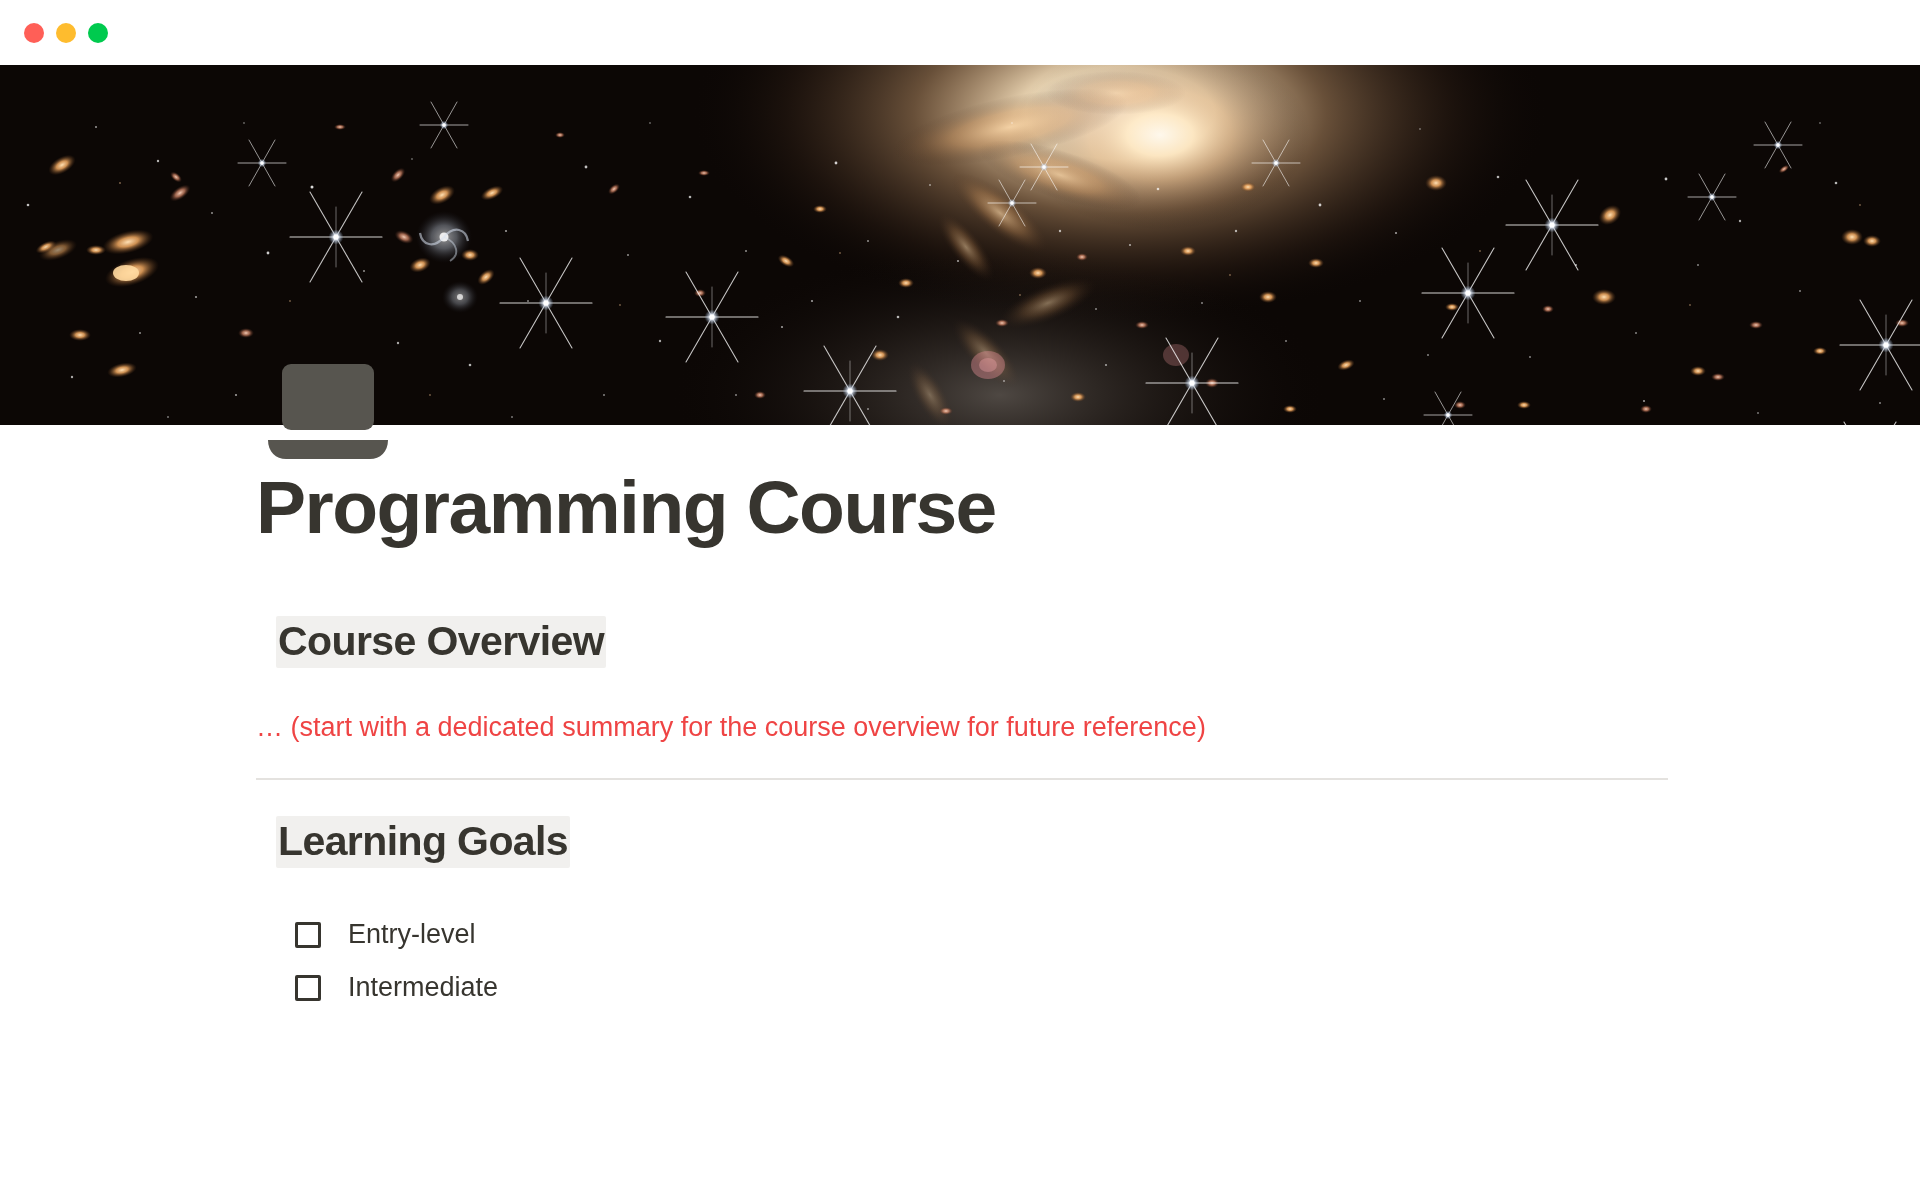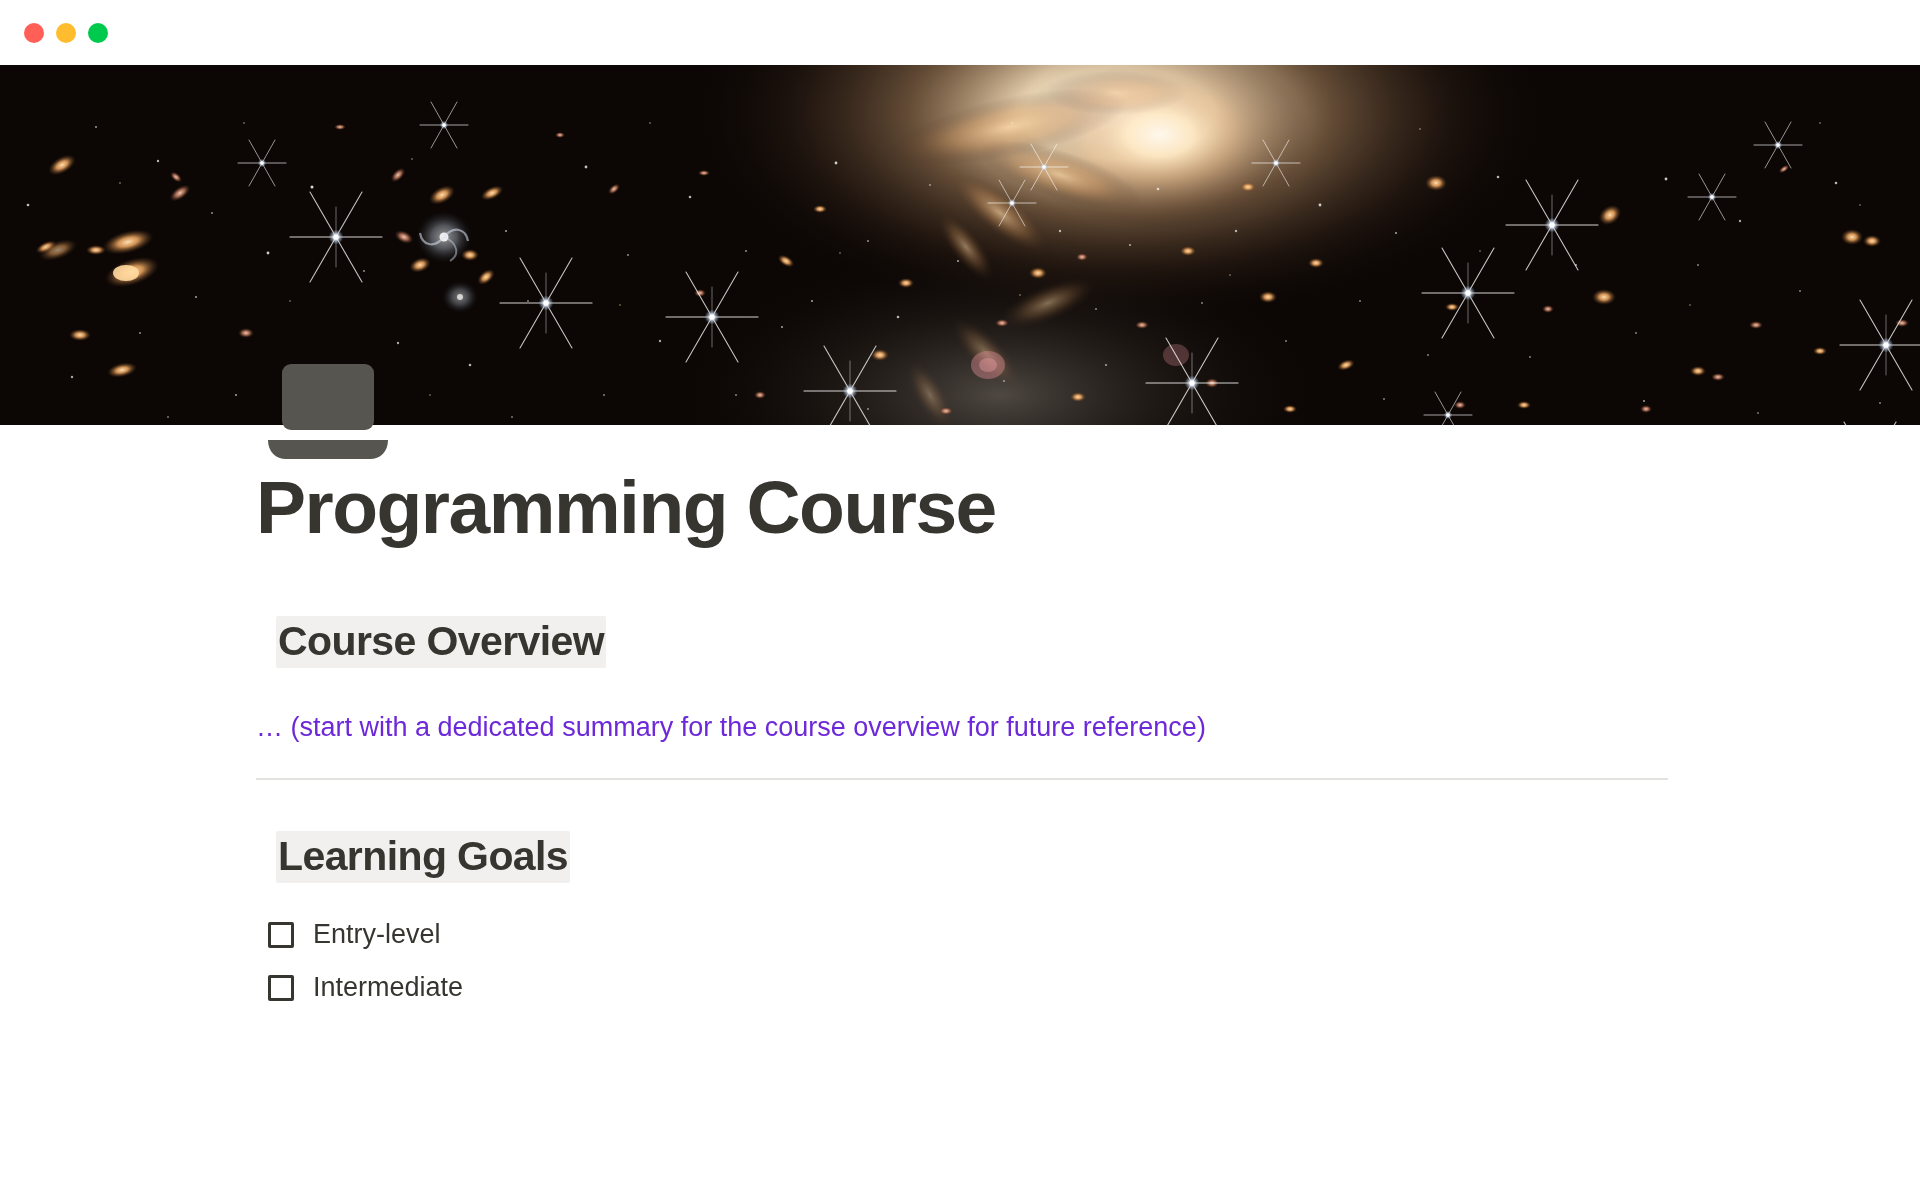--- a/index.html
+++ b/index.html
@@ -112,30 +112,30 @@
     color: #37352f;
     white-space: nowrap;
   }
   .section-heading .hl {
     background: #f1f0ee;
     padding: 2px 2px 4px 2px;
     border-radius: 2px;
     margin-left: 20px;
   }
   .heading-overview { top: 192px; }
-  .heading-goals    { top: 407px; text-align: right; }
+  .heading-goals    { top: 392px; text-align: right; }
 
   .body-text {
     position: absolute;
     left: 0;
     top: 283px;
     margin: 0;
     font-size: 27px;
     line-height: 1.45;
-    color: #6d28d9;
+    color: #ef4444;
     white-space: nowrap;
   }
 
   .divider {
     position: absolute;
     left: 0;
     top: 353px;
     width: 1412px;
     height: 2px;
     background: #e4e2df;
@@ -148,21 +148,22 @@
     top: 483px;
     width: 700px;
     margin: 0;
     padding: 0;
     list-style: none;
   }
   .check-item {
     display: flex;
     align-items: center;
     height: 53px;
-    gap: 19px;
+    gap: 27px;
+    margin-left: 27px;
   }
   .checkbox {
     width: 26px;
     height: 26px;
     min-width: 26px;
     border: 3px solid #37352f;
     border-radius: 2px;
     box-sizing: border-box;
     background: transparent;
     display: block;

